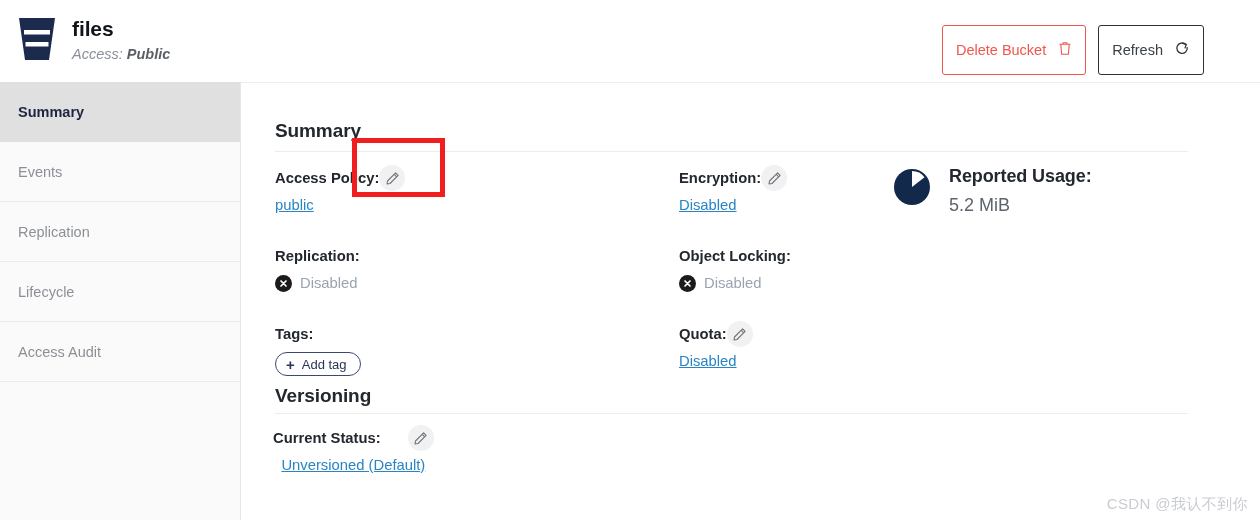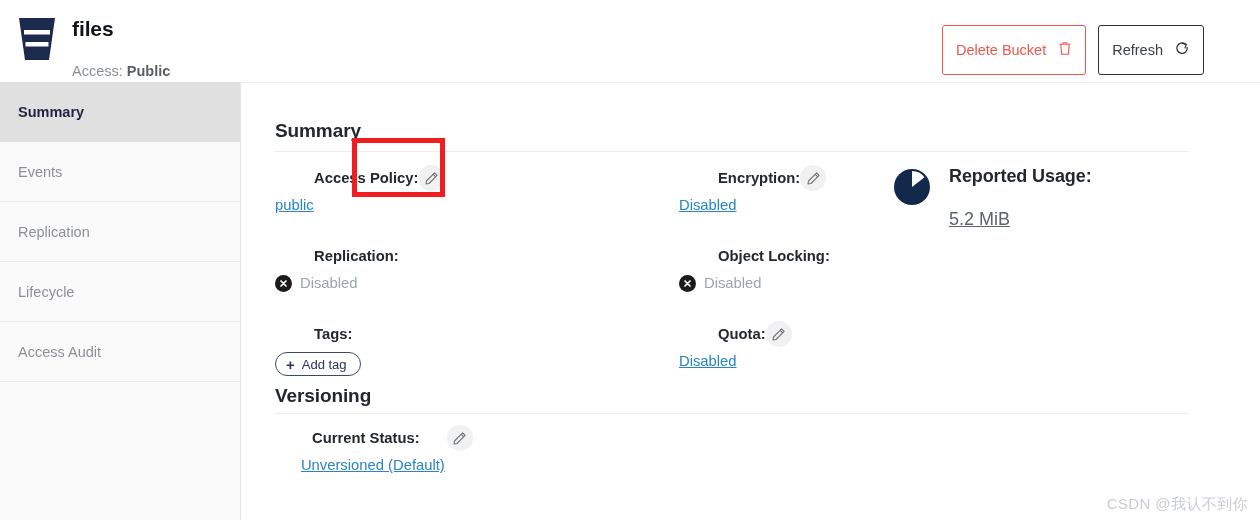--- a/index.html
+++ b/index.html
@@ -49,21 +49,22 @@
     font-weight: bold;
     color: #111418;
     line-height: 25px;
     letter-spacing: -0.1px;
   }
 
   .access-line {
     font-size: 14.5px;
     color: #8a8f98;
     line-height: 20px;
-    margin-top: 20px;
+    margin-top: 3px;
+    font-style: italic;
   }
   .access-line .access-val {
     color: #5a5f66;
     font-weight: bold;
   }
 
   .header-actions {
     position: absolute;
     right: 56px; top: 25px;
     display: flex;
@@ -163,21 +164,20 @@
     font-weight: bold;
     color: #23282e;
     display: inline-block;
     vertical-align: middle;
     line-height: 20px;
   }
   .field-row {
     display: flex;
     align-items: center;
     height: 22px;
-    margin-left: 39px;
   }
   .field-value {
     margin-top: 6px;
     font-size: 14.8px;
     line-height: 20px;
   }
   .link {
     color: #2884c4;
     text-decoration: underline;
     cursor: pointer;
@@ -250,22 +250,21 @@
     font-size: 18px;
     font-weight: bold;
     color: #23282e;
     line-height: 23px;
     letter-spacing: -0.1px;
   }
   .usage-value {
     font-size: 18px;
     color: #5e646c;
     line-height: 23px;
-    margin-top: 20px;
-    text-decoration: underline;
+    margin-top: 6px;
   }
 
   
   .annotation {
     position: absolute;
     left: 352px; top: 138px;
     width: 93px; height: 59px;
     border: 5px solid #f01e1e;
     pointer-events: none;
     z-index: 40;

